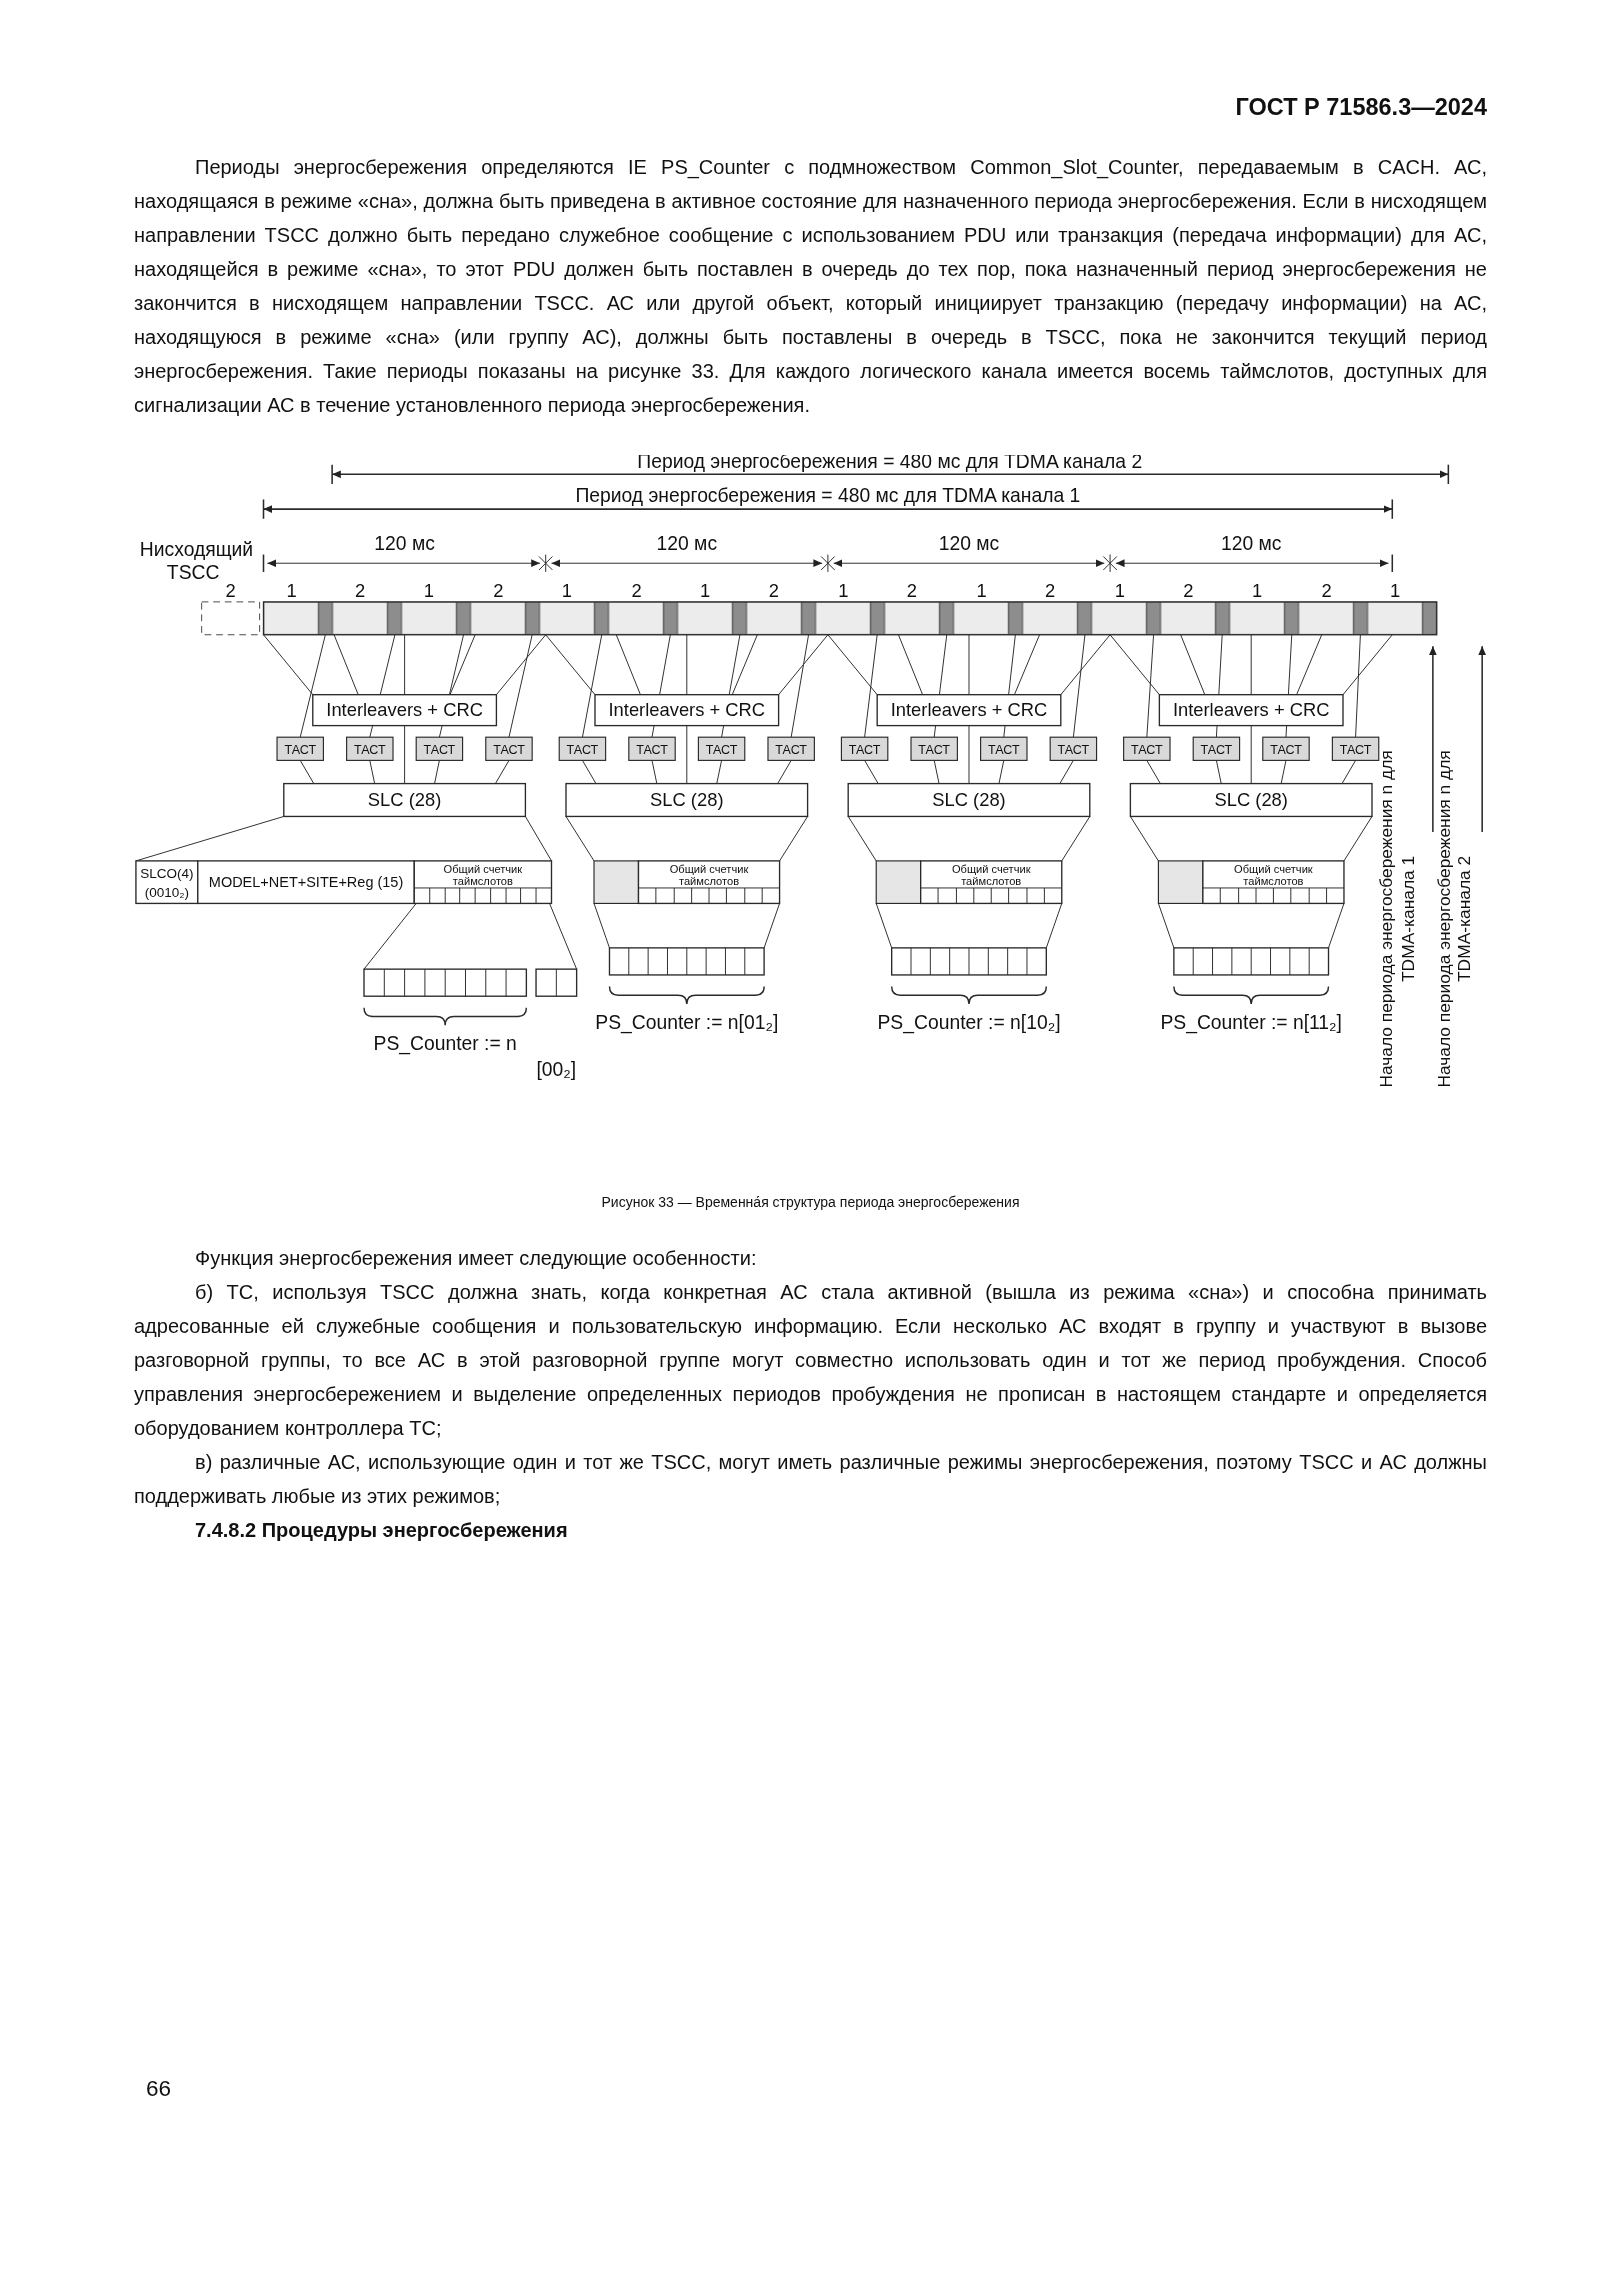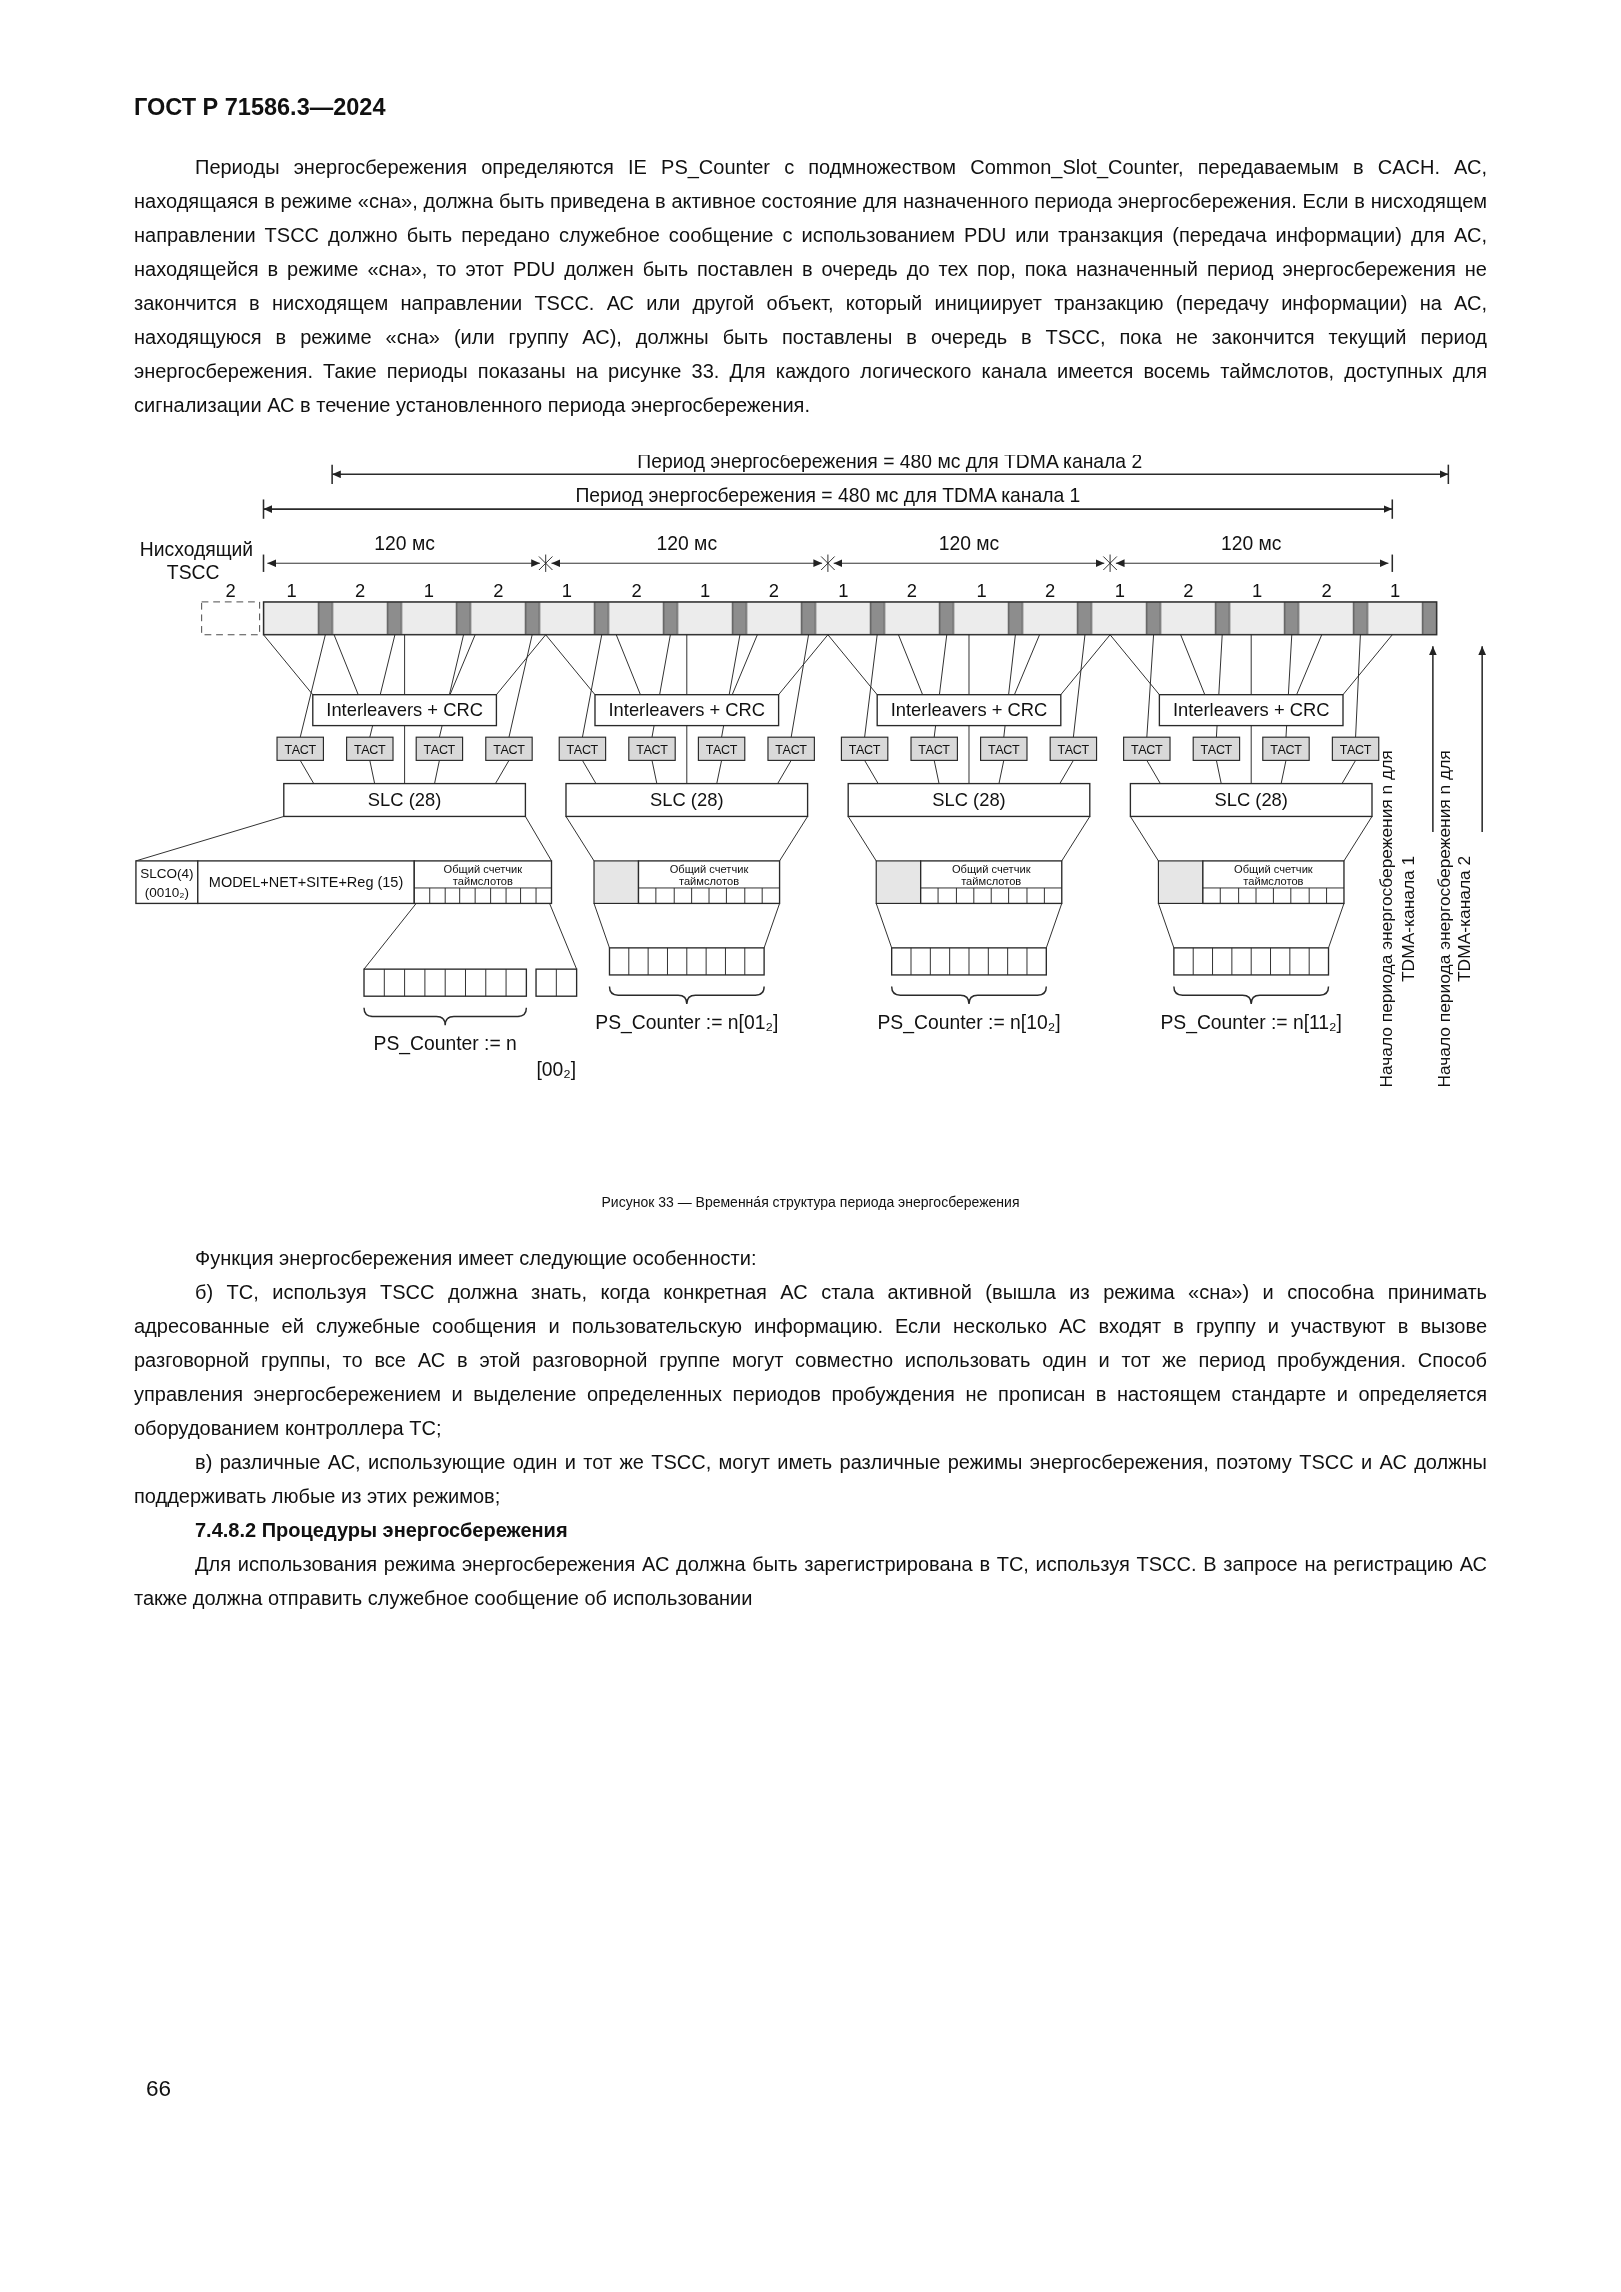--- a/index.html
+++ b/index.html
@@ -1,19 +1,19 @@
 <!DOCTYPE html>
 <html><head>
 <meta charset="utf-8">
 <style>
   html,body { margin:0; padding:0; background:#9a9a9a; }
   .page { width:1621px; height:2293px; background:#ffffff; position:relative;
           font-family:"Liberation Sans", sans-serif; color:#111; margin:0 auto; overflow:hidden; }
   .content { position:absolute; left:134px; top:94px; width:1353px; }
-  .hdr { font-weight:bold; font-size:23.5px; margin:0 0 29px 0; }
+  .hdr { font-weight:bold; font-size:23.5px; margin:0 0 29px 0;text-align:right; }
   p.para { font-size:20px; line-height:34px; text-align:justify; text-indent:61px; margin:0; }
   p.bold { font-weight:bold; }
   p.italic { font-style:italic; }
   .fig { margin-top:33px; }
   .caption { text-align:center; font-size:14px; margin:19.6px 0 31px 0; }
   .pageno { position:absolute; left:134px; top:2076px; font-size:22.5px;margin-left:12px; }
 
   svg text { font-family:"Liberation Sans", sans-serif; fill:#111; }
   .ft20 { font-size:20px; }
   .ft19 { font-size:19px; }
@@ -388,18 +388,17 @@
         </g>
       </svg>
     </div>
 
     <p class="caption">Рисунок 33 — Временна́я структура периода энергосбережения</p>
 
     <p class="para">Функция энергосбережения имеет следующие особенности:</p>
     <p class="para">б) ТС, используя TSCC должна знать, когда конкретная АС стала активной (вышла из режима «сна») и способна принимать адресованные ей служебные сообщения и пользовательскую информацию. Если несколько АС входят в группу и участвуют в вызове разговорной группы, то все АС в этой разговорной группе могут совместно использовать один и тот же период пробуждения. Способ управления энергосбережением и выделение определенных периодов пробуждения не прописан в настоящем стандарте и определяется оборудованием контроллера ТС;</p>
     <p class="para">в) различные АС, использующие один и тот же TSCC, могут иметь различные режимы энергосбережения, поэтому TSCC и АС должны поддерживать любые из этих режимов;</p>
     <p class="para bold">7.4.8.2 Процедуры энергосбережения</p>
-    <p class="para">Для использования режима энергосбережения АС должна быть зарегистрирована в ТС, используя TSCC. В запросе на регистрацию АС также должна отправить служебное сообщение об использовании</p>
   </div>
 
   <div class="pageno">66</div>
 </div>
 
 
 </body></html>

